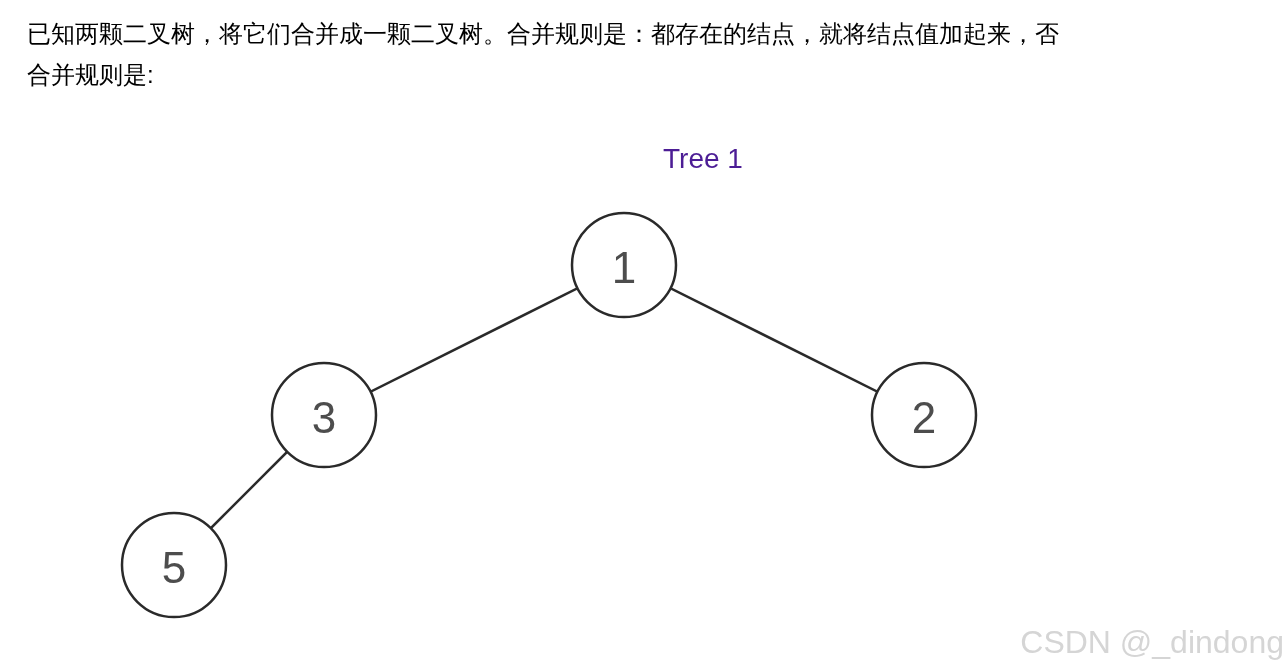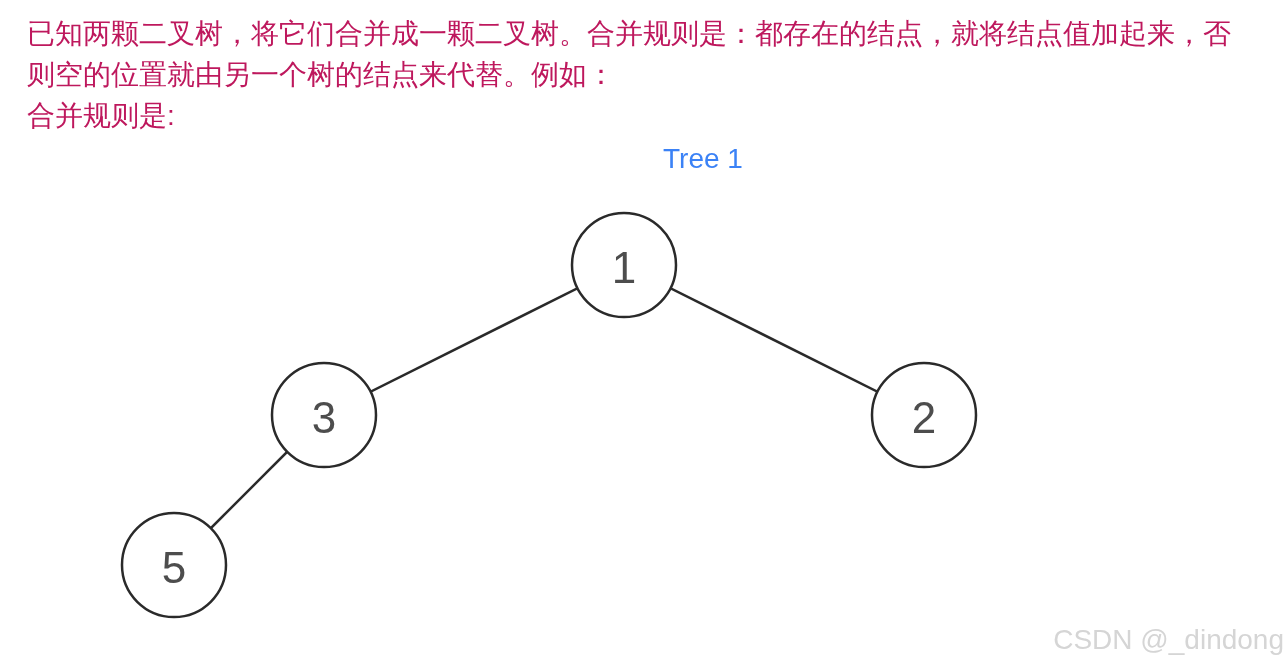--- a/index.html
+++ b/index.html
@@ -11,33 +11,33 @@
     position: relative;
     width: 1284px;
     height: 662px;
     overflow: hidden;
     font-family: "Liberation Sans", "DejaVu Sans", sans-serif;
   }
   .intro {
     position: absolute;
     left: 27px;
     top: 13px;
-    font-size: 28px;
+    font-size: 24px;
     line-height: 41px;
-    color: #be185d;
+    color: #000000;
     white-space: nowrap;
     letter-spacing: 0;
   }
   .tree-title {
     position: absolute;
     left: 703px;
     top: 143px;
     transform: translateX(-50%);
     font-size: 28px;
-    color: #3b82f6;
+    color: #4c1d95;
     white-space: nowrap;
   }
   .tree-svg {
     position: absolute;
     left: 0;
     top: 0;
     width: 1284px;
     height: 662px;
   }
   .tree-svg circle {
@@ -53,32 +53,31 @@
     fill: #4d4d4d;
     font-family: "Liberation Sans", "DejaVu Sans", sans-serif;
     font-size: 44px;
     text-anchor: middle;
     dominant-baseline: central;
   }
   .watermark {
     position: absolute;
     right: 0px;
     top: 624px;
-    font-size: 28px;
+    font-size: 32px;
     color: #d5d5d5;
     white-space: nowrap;
     text-shadow: 1px 1px 0 #ffffff;
   }
 </style>
 </head>
 <body>
 
 <div class="intro">
   <div>已知两颗二叉树，将它们合并成一颗二叉树。合并规则是：都存在的结点，就将结点值加起来，否</div>
-  <div>则空的位置就由另一个树的结点来代替。例如：</div>
   <div>合并规则是:</div>
 </div>
 
 <div class="tree-title">Tree 1</div>
 
 <svg class="tree-svg" viewBox="0 0 1284 662" xmlns="http://www.w3.org/2000/svg">
     <line x1="624" y1="265" x2="324" y2="415" stroke="#2a2a2a"></line>
     <line x1="624" y1="265" x2="924" y2="415" stroke="#2a2a2a"></line>
     <line x1="324" y1="415" x2="174" y2="565" stroke="#2a2a2a"></line>
     <circle cx="624" cy="265" r="52" fill="#ffffff" stroke="#2a2a2a"></circle>

